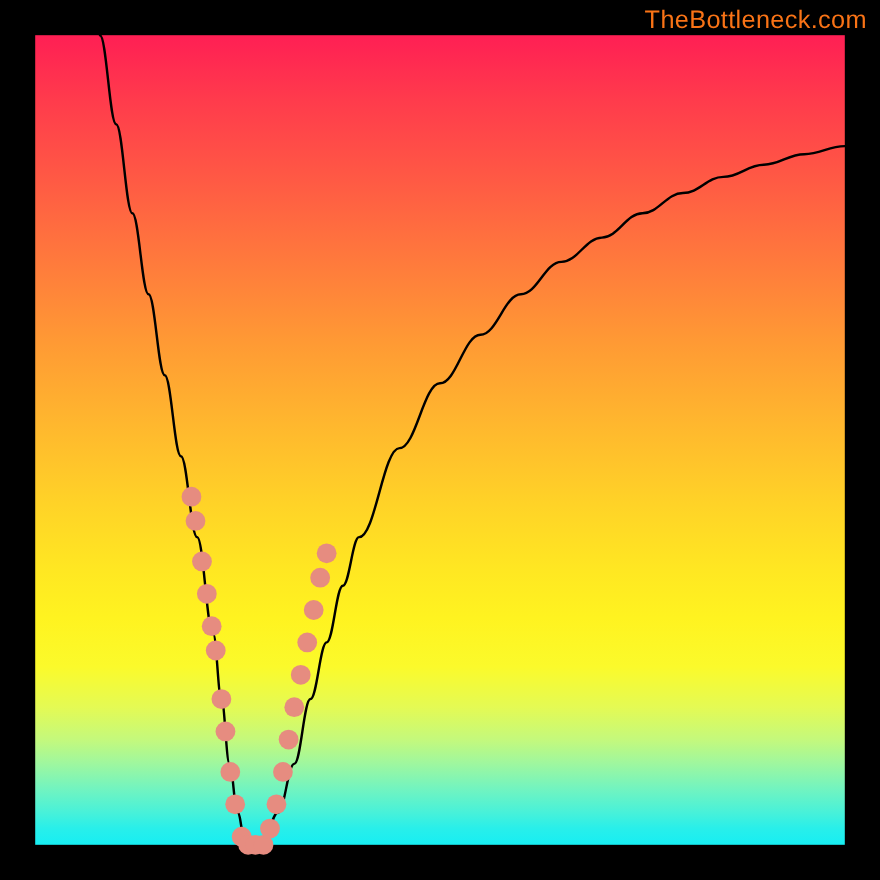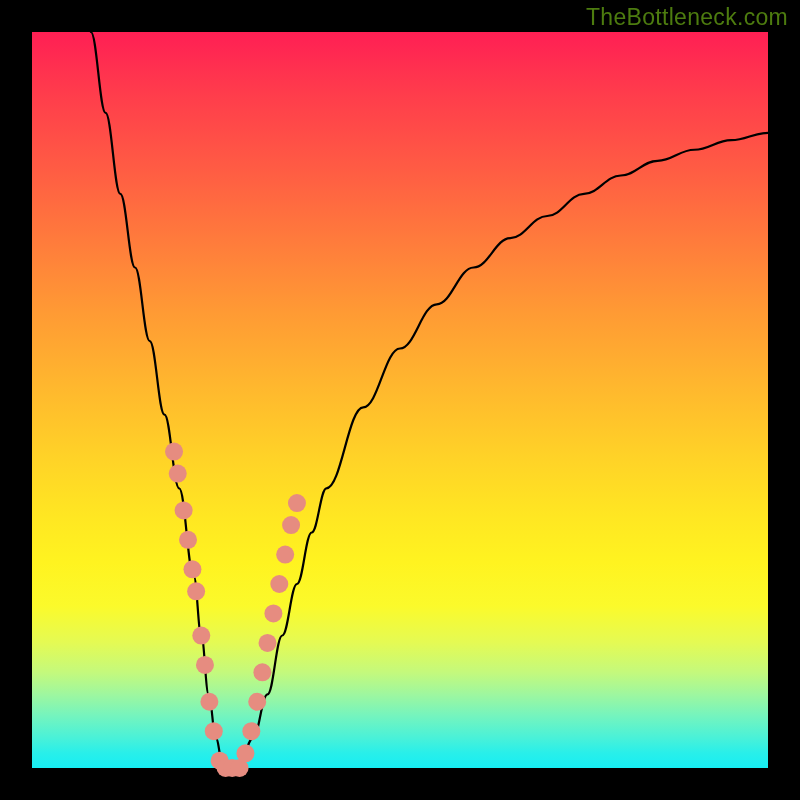--- a/index.html
+++ b/index.html
@@ -14,21 +14,21 @@
   .frame {
     position: relative;
     width: 800px;
     height: 800px;
     background: #000;
   }
   .watermark {
     position: absolute;
     top: 4px;
     right: 12px;
-    color: #4d7c0f;
+    color: #f97316;
     font-size: 23px;
     font-weight: 500;
     letter-spacing: 0.3px;
     z-index: 20;
   }
   .plot {
     position: absolute;
     left: 32px;
     top: 32px;
     width: 736px;

